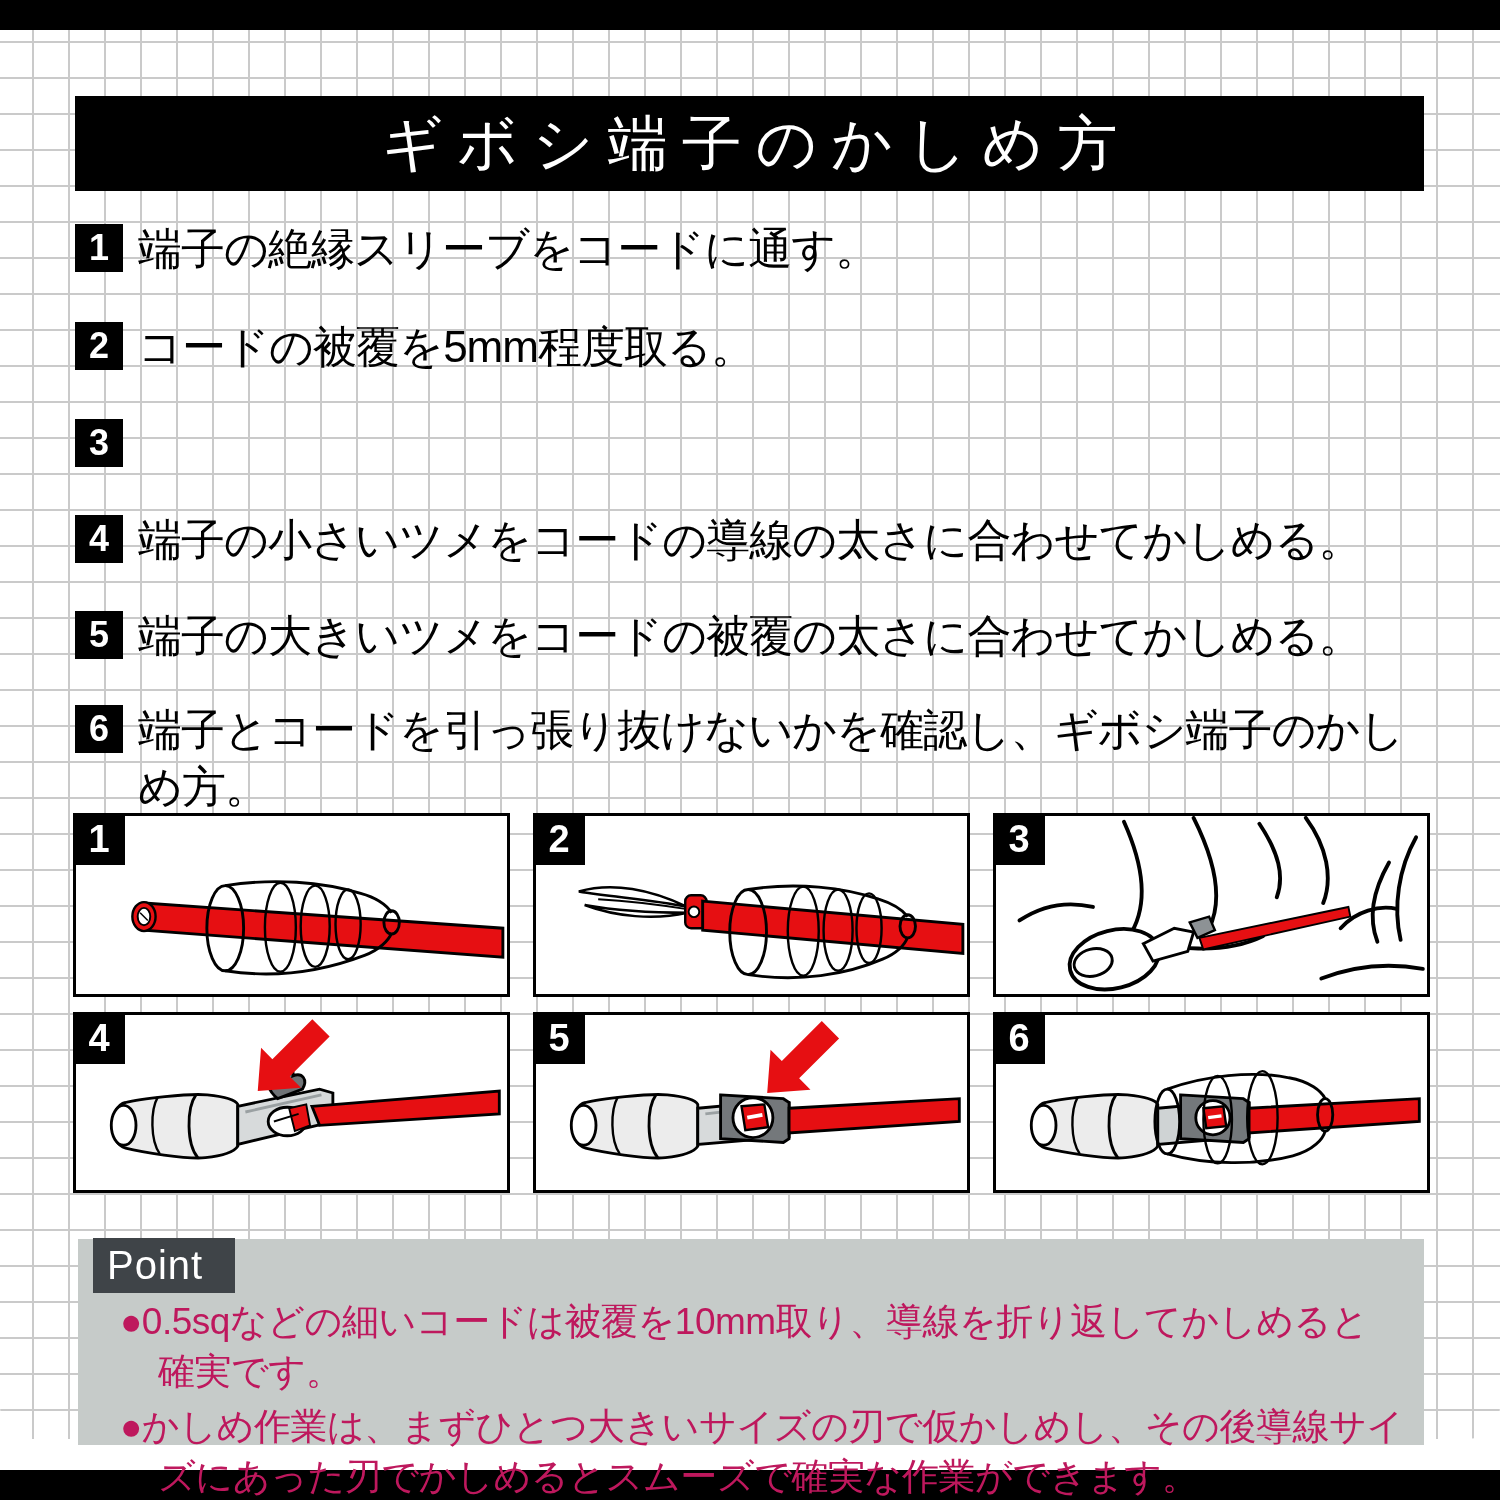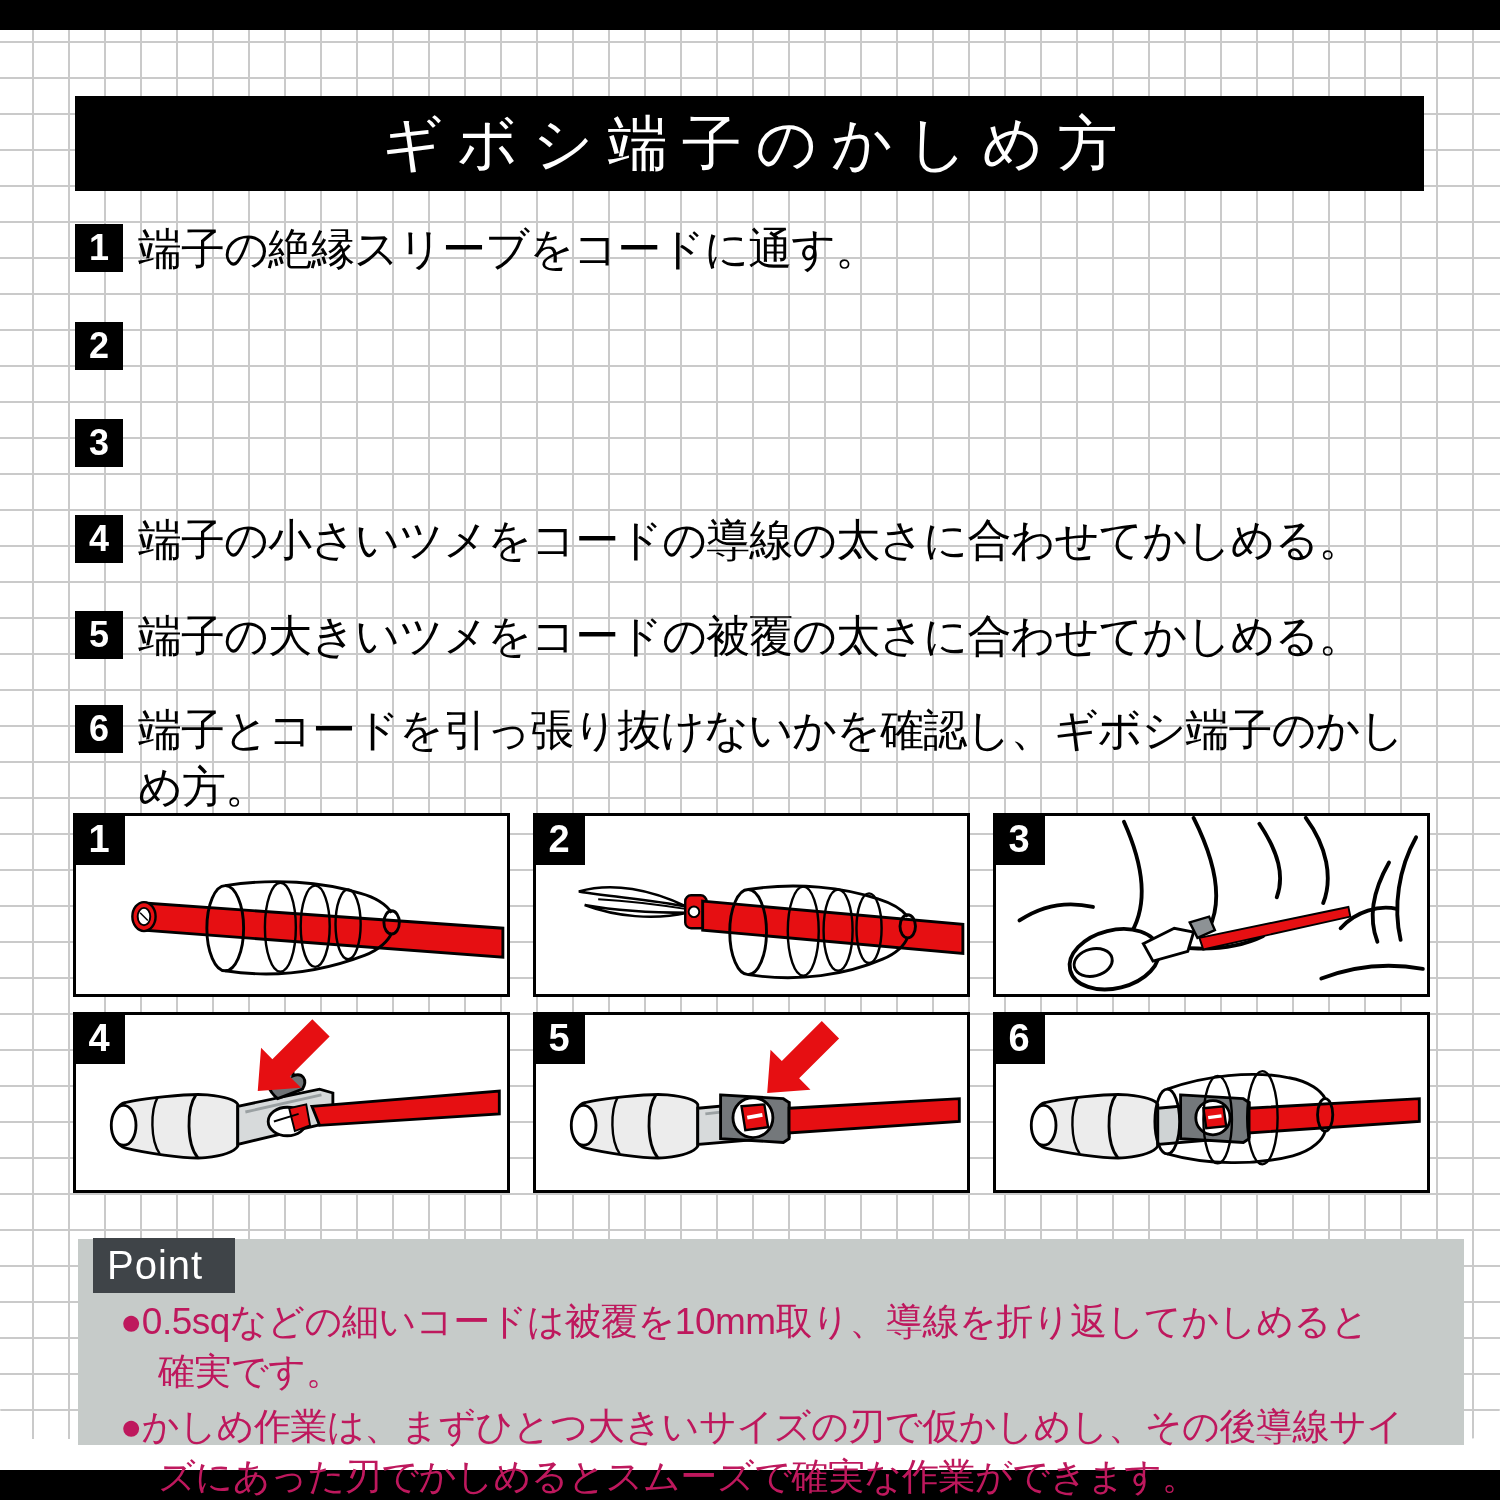--- a/index.html
+++ b/index.html
@@ -52,21 +52,20 @@
   }
   .panel .pbadge{
     position:absolute;left:-3px;top:-3px;width:52px;height:52px;background:#000;color:#fff;
     display:flex;align-items:center;justify-content:center;
     font-size:38px;font-weight:bold;z-index:2;
   }
   .panel svg{position:absolute;left:0;top:0;width:100%;height:100%;}
   .point-box{
     position:absolute;left:78px;top:1239px;width:1346px;height:206px;
     background:#c6cbc9;
-    padding-left:40px;
   }
   .point-label{
     position:absolute;left:15px;top:-1px;width:142px;height:55px;
     background:#3f4448;color:#fff;font-size:40px;line-height:55px;
     padding-left:14px;box-sizing:border-box;letter-spacing:1px;
   }
   .point-bullets{
     position:absolute;left:42px;top:58px;width:1284px;
   }
   .point-bullet{
@@ -85,20 +84,21 @@
   <div class="title-bar">
     <span class="t">ギボシ端子のかしめ方</span>
   </div>
 
   <div class="step" style="top:220px">
     <span class="nbadge">1</span>
     <span class="step-text">端子の絶縁スリーブをコードに通す。</span>
   </div>
   <div class="step" style="top:318px">
     <span class="nbadge">2</span>
+    <span class="step-text">コードの被覆を5mm程度取る。</span>
   </div>
   <div class="step" style="top:415px">
     <span class="nbadge">3</span>
   </div>
   <div class="step" style="top:511px">
     <span class="nbadge">4</span>
     <span class="step-text">端子の小さいツメをコードの導線の太さに合わせてかしめる。</span>
   </div>
   <div class="step" style="top:607px">
     <span class="nbadge">5</span>

